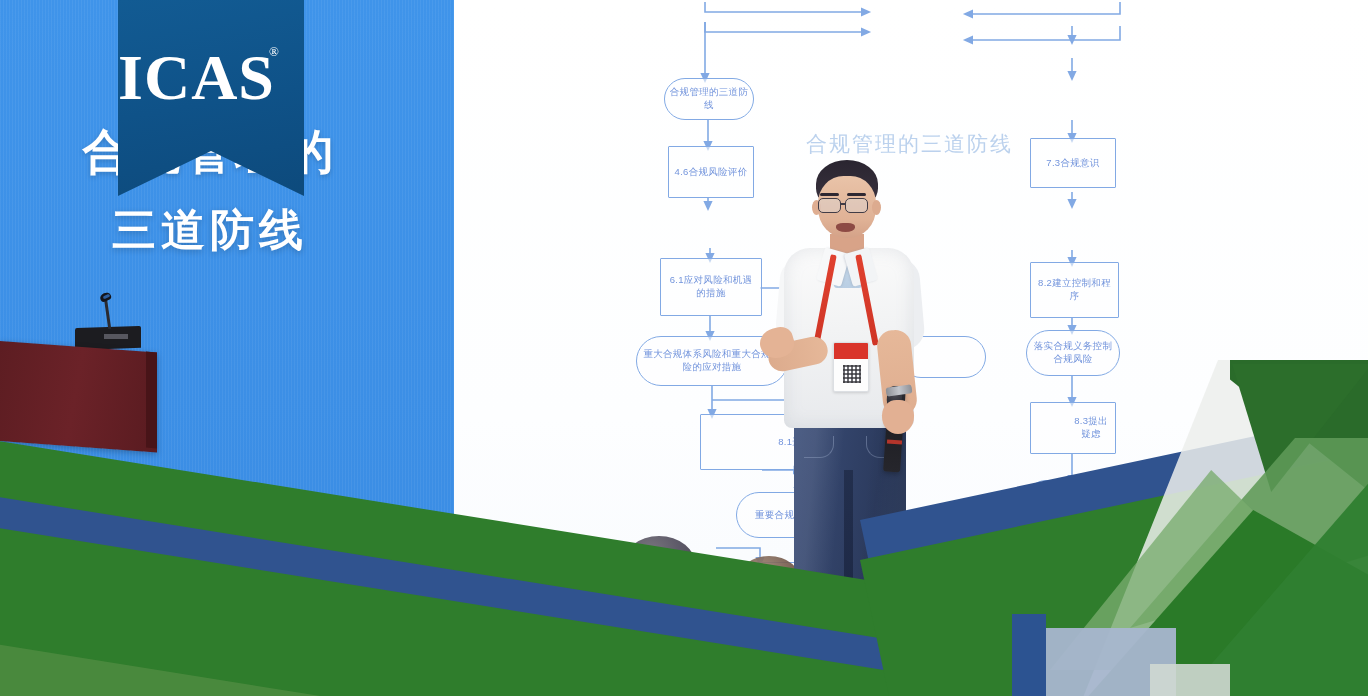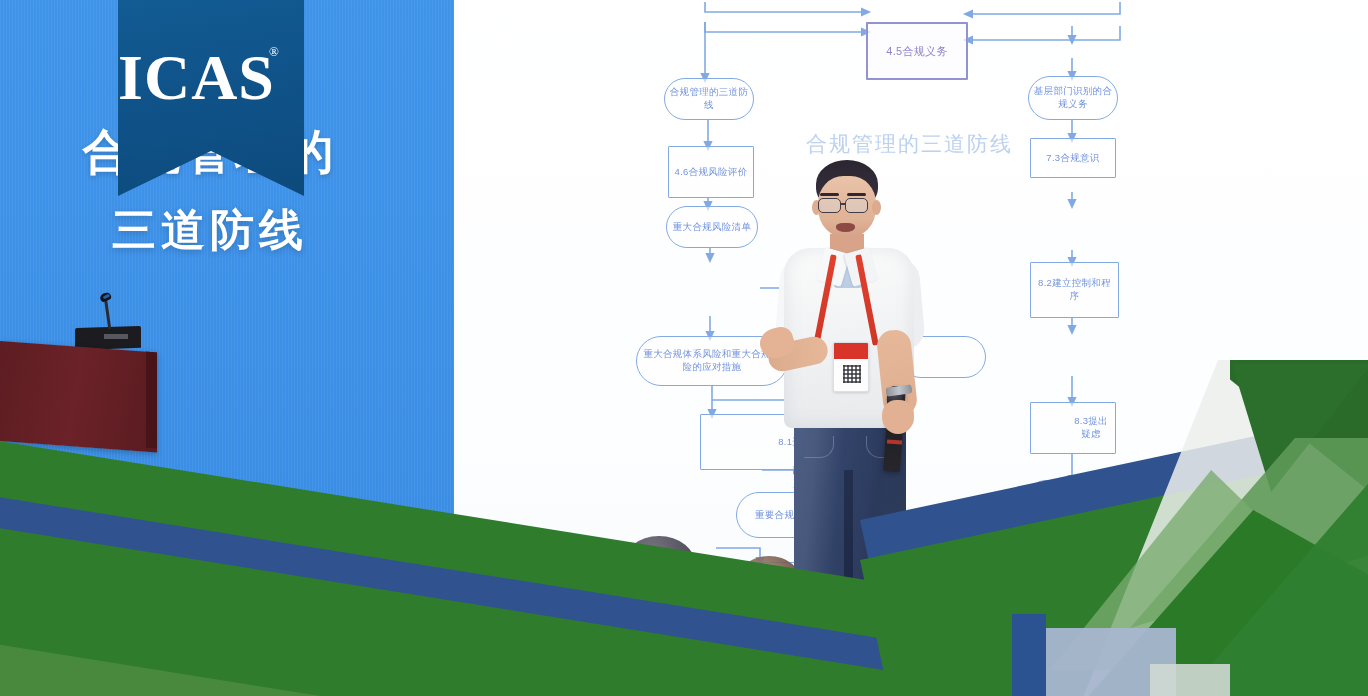--- a/index.html
+++ b/index.html
@@ -435,35 +435,34 @@
         <path d="M1072,376 L1072,402"></path>
         <path d="M1072,454 L1072,480"></path>
         <path d="M1072,520 L1072,546"></path>
 
         <path d="M1072,26 L1072,40" marker-end=""></path>
       </g>
     </svg>
 
     <div class="chart-heading">合规管理的三道防线</div>
 
-    <div class="node rect accent" style="left:866px; top:22px; width:102px; height:58px; font-size:11px;">4.5合规义务</div>
 
     <div class="node pill" style="left:664px; top:78px; width:90px; height:42px;">合规管理的三道防线</div>
     <div class="node rect" style="left:668px; top:146px; width:86px; height:52px;">4.6合规风险评价</div>
-    <div class="node pill" style="left:666px; top:206px; width:92px; height:42px;">重大合规风险清单</div>
+    <div class="node rect" style="left:660px; top:258px; width:102px; height:58px;">6.1应对风险和机遇的措施</div>
     <div class="node pill" style="left:636px; top:336px; width:152px; height:50px;">重大合规体系风险和重大合规风险的应对措施</div>
     <div class="node rect" style="left:700px; top:414px; width:190px; height:56px; align-items:center;">8.1运行</div>
     <div class="node pill" style="left:736px; top:492px; width:136px; height:46px;">重要合规义务风险得到</div>
     <div class="node rect" style="left:760px; top:562px; width:96px; height:50px;">审视测评价</div>
 
     <div class="node pill" style="left:900px; top:336px; width:86px; height:42px; color:transparent;"></div>
 
-    <div class="node pill" style="left:1028px; top:76px; width:90px; height:44px;">基层部门识别的合规义务</div>
-    <div class="node rect" style="left:1030px; top:138px; width:86px; height:40px;">7.3合规意识</div>
+    <div class="node rect" style="left:1030px; top:138px; width:86px; height:50px;">7.3合规意识</div>
     <div class="node rect" style="left:1030px; top:262px; width:89px; height:56px;">8.2建立控制和程序</div>
+    <div class="node pill" style="left:1026px; top:330px; width:94px; height:46px;">落实合规义务控制合规风险</div>
     <div class="node rect" style="left:1030px; top:402px; width:86px; height:52px;padding-left:40px;">8.3提出疑虑</div>
     <div class="node pill" style="left:1026px; top:480px; width:96px; height:40px;">疑似不合规</div>
   </div>
 
   <div class="podium-top"></div>
   <div class="podium-top-strip"></div>
   <div class="podium-body"></div>
   <div class="podium-edge"></div>
   <div class="mic-stem"></div>
   <div class="mic-head"></div>

